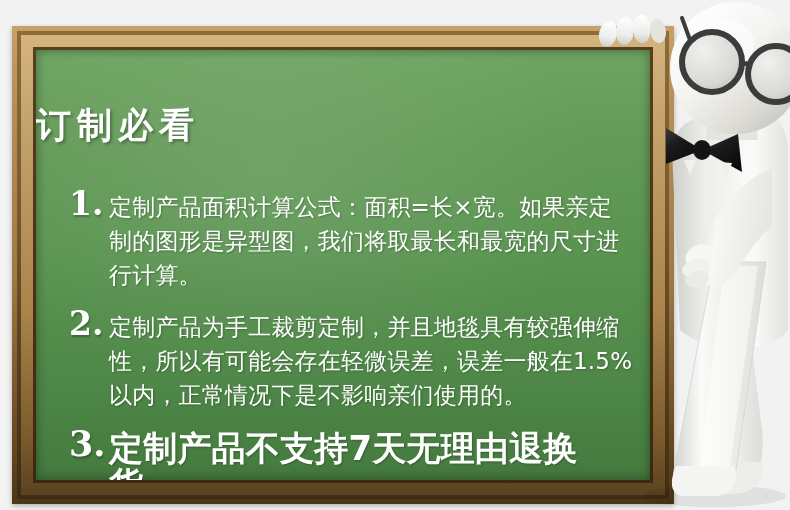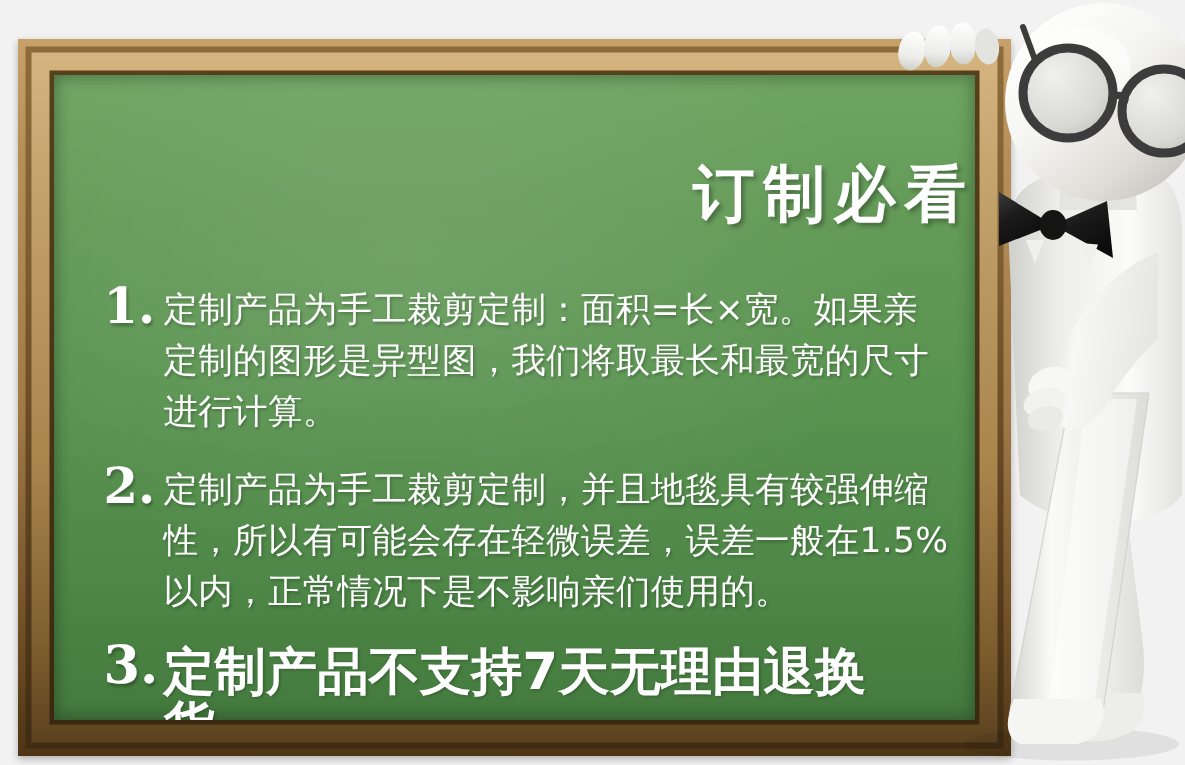--- a/index.html
+++ b/index.html
@@ -109,23 +109,23 @@
     left: 0; top: 0; right: 0; bottom: 0;
     padding: 0;
   }
 
   
   .board-title {
     position: absolute;
     left: 0;
     right: 0;
     top: 52px;
-    text-align: right;
+    text-align: left;
     color: #ffffff;
-    font-size: 41px;
+    font-size: 35px;
     font-weight: 700;
     letter-spacing: 6px;
     font-family: "DejaVu Sans", "Liberation Sans", sans-serif;
     text-shadow: 2px 2px 3px rgba(0,0,0,0.30);
     white-space: nowrap;
   }
 
   
   .rules {
     position: absolute;
@@ -190,21 +190,21 @@
 
           <div class="board">
             <div class="board-content">
 
               <div class="board-title">订制必看</div>
 
               <div class="rules">
 
                 <div class="rule">
                   <div class="rule-num">1.</div>
-                  <div class="rule-text">定制产品为手工裁剪定制：面积=长×宽。如果亲定制的图形是异型图，我们将取最长和最宽的尺寸进行计算。</div>
+                  <div class="rule-text">定制产品面积计算公式：面积=长×宽。如果亲定制的图形是异型图，我们将取最长和最宽的尺寸进行计算。</div>
                 </div>
 
                 <div class="rule">
                   <div class="rule-num">2.</div>
                   <div class="rule-text">定制产品为手工裁剪定制，并且地毯具有较强伸缩性，所以有可能会存在轻微误差，误差一般在1.5%以内，正常情况下是不影响亲们使用的。</div>
                 </div>
 
                 <div class="rule big">
                   <div class="rule-num">3.</div>
                   <div class="rule-text">定制产品不支持7天无理由退换货。</div>

